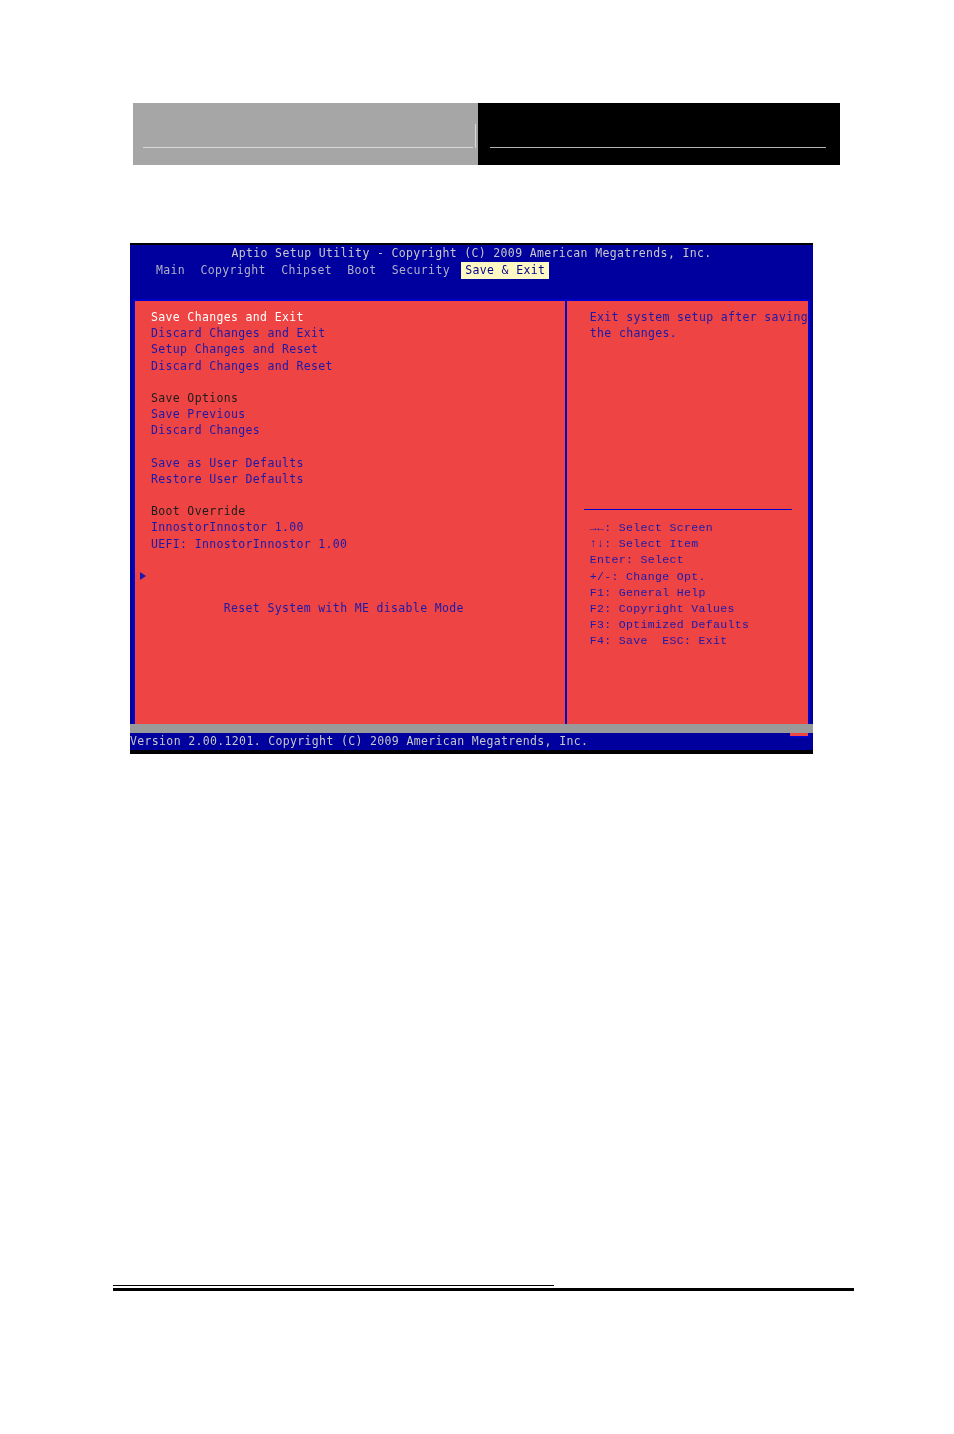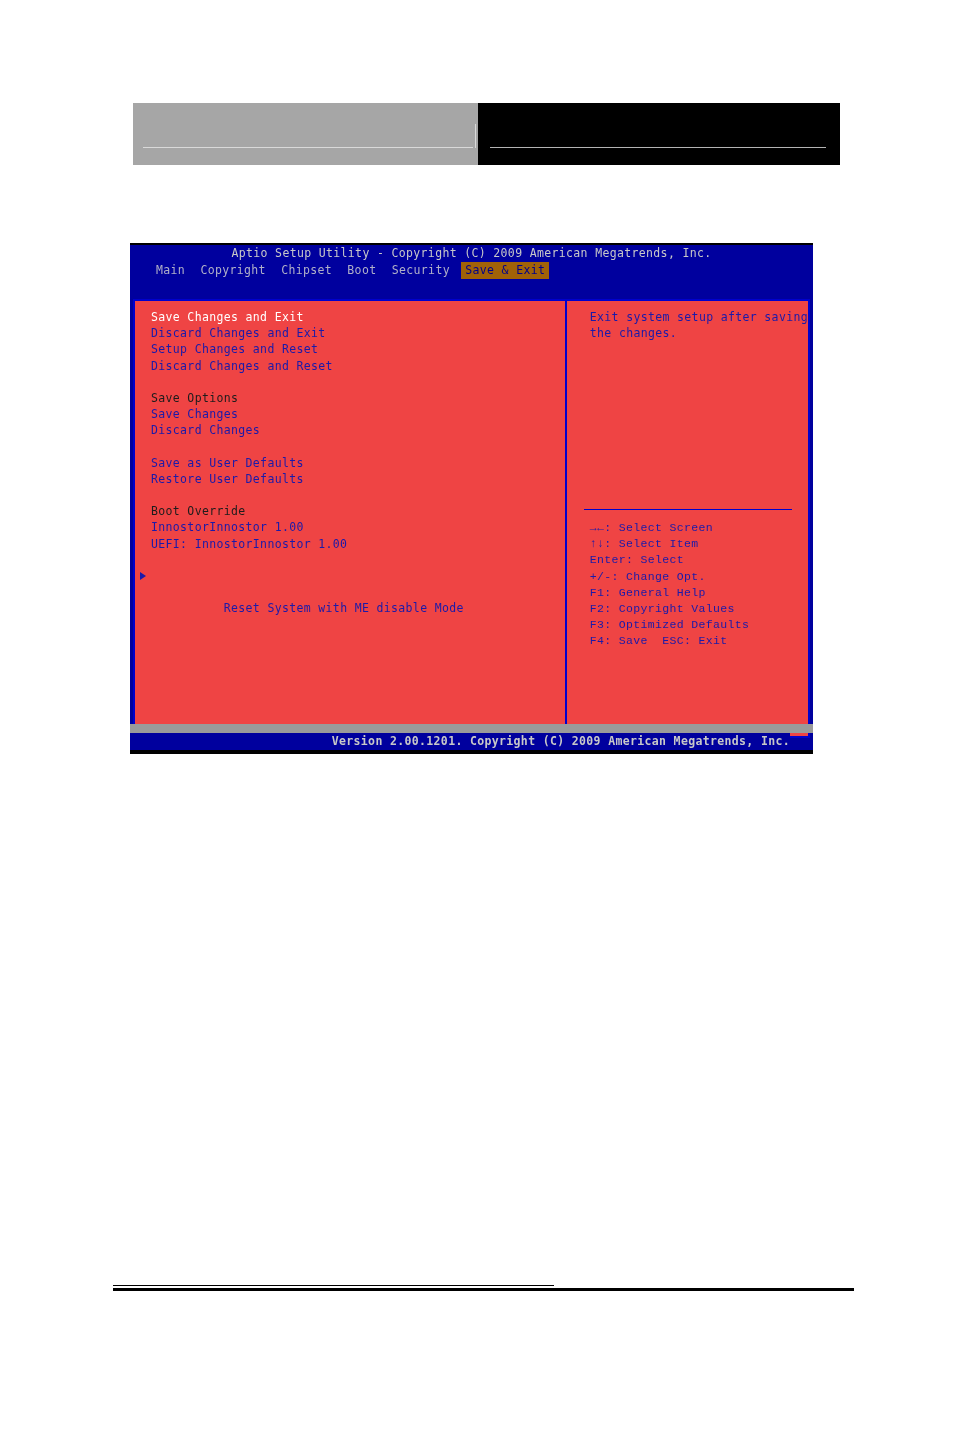--- a/index.html
+++ b/index.html
@@ -89,21 +89,21 @@
     padding-left: 22px;
     white-space: nowrap;
   }
   .tab {
     display: inline-block;
     color: #b0b0c8;
     padding: 0 4px;
     white-space: pre;
   }
   .tab.active {
-    background: #a16207;
+    background: #fef9c3;
     color: #00008b;
   }
 
   
   #bios-body {
     position: absolute;
     left: 2px;
     top: 38px;
     width: 679px;
     height: 443px;
@@ -207,25 +207,24 @@
     height: 9px;
     background: #9a9a9a;
   }
   #bios-footer {
     position: absolute;
     left: 0;
     top: 490px;
     width: 660px;
     height: 17px;
     line-height: 17px;
-    text-align: right;
+    text-align: left;
     color: #c8c8c8;
     background: #00009e;
     white-space: pre;
-    font-weight: bold;
   }
   #bios-bottombar {
     position: absolute;
     left: 0;
     top: 507px;
     width: 683px;
     height: 4px;
     background: #000000;
   }
 
@@ -278,21 +277,21 @@
   <div id="bios-body">
     <div id="panel-wrap">
 
       <div id="left-panel">
         <div class="mi selected">Save Changes and Exit</div>
         <div class="mi">Discard Changes and Exit</div>
         <div class="mi">Setup Changes and Reset</div>
         <div class="mi">Discard Changes and Reset</div>
         <div class="mi spacer"></div>
         <div class="mi section">Save Options</div>
-        <div class="mi">Save Changes</div>
+        <div class="mi">Save Previous</div>
         <div class="mi">Discard Changes</div>
         <div class="mi spacer"></div>
         <div class="mi">Save as User Defaults</div>
         <div class="mi">Restore User Defaults</div>
         <div class="mi spacer"></div>
         <div class="mi section">Boot Override</div>
         <div class="mi">InnostorInnostor 1.00</div>
         <div class="mi">UEFI: InnostorInnostor 1.00</div>
         <div class="mi spacer"></div>
         <div class="mi submenu">

